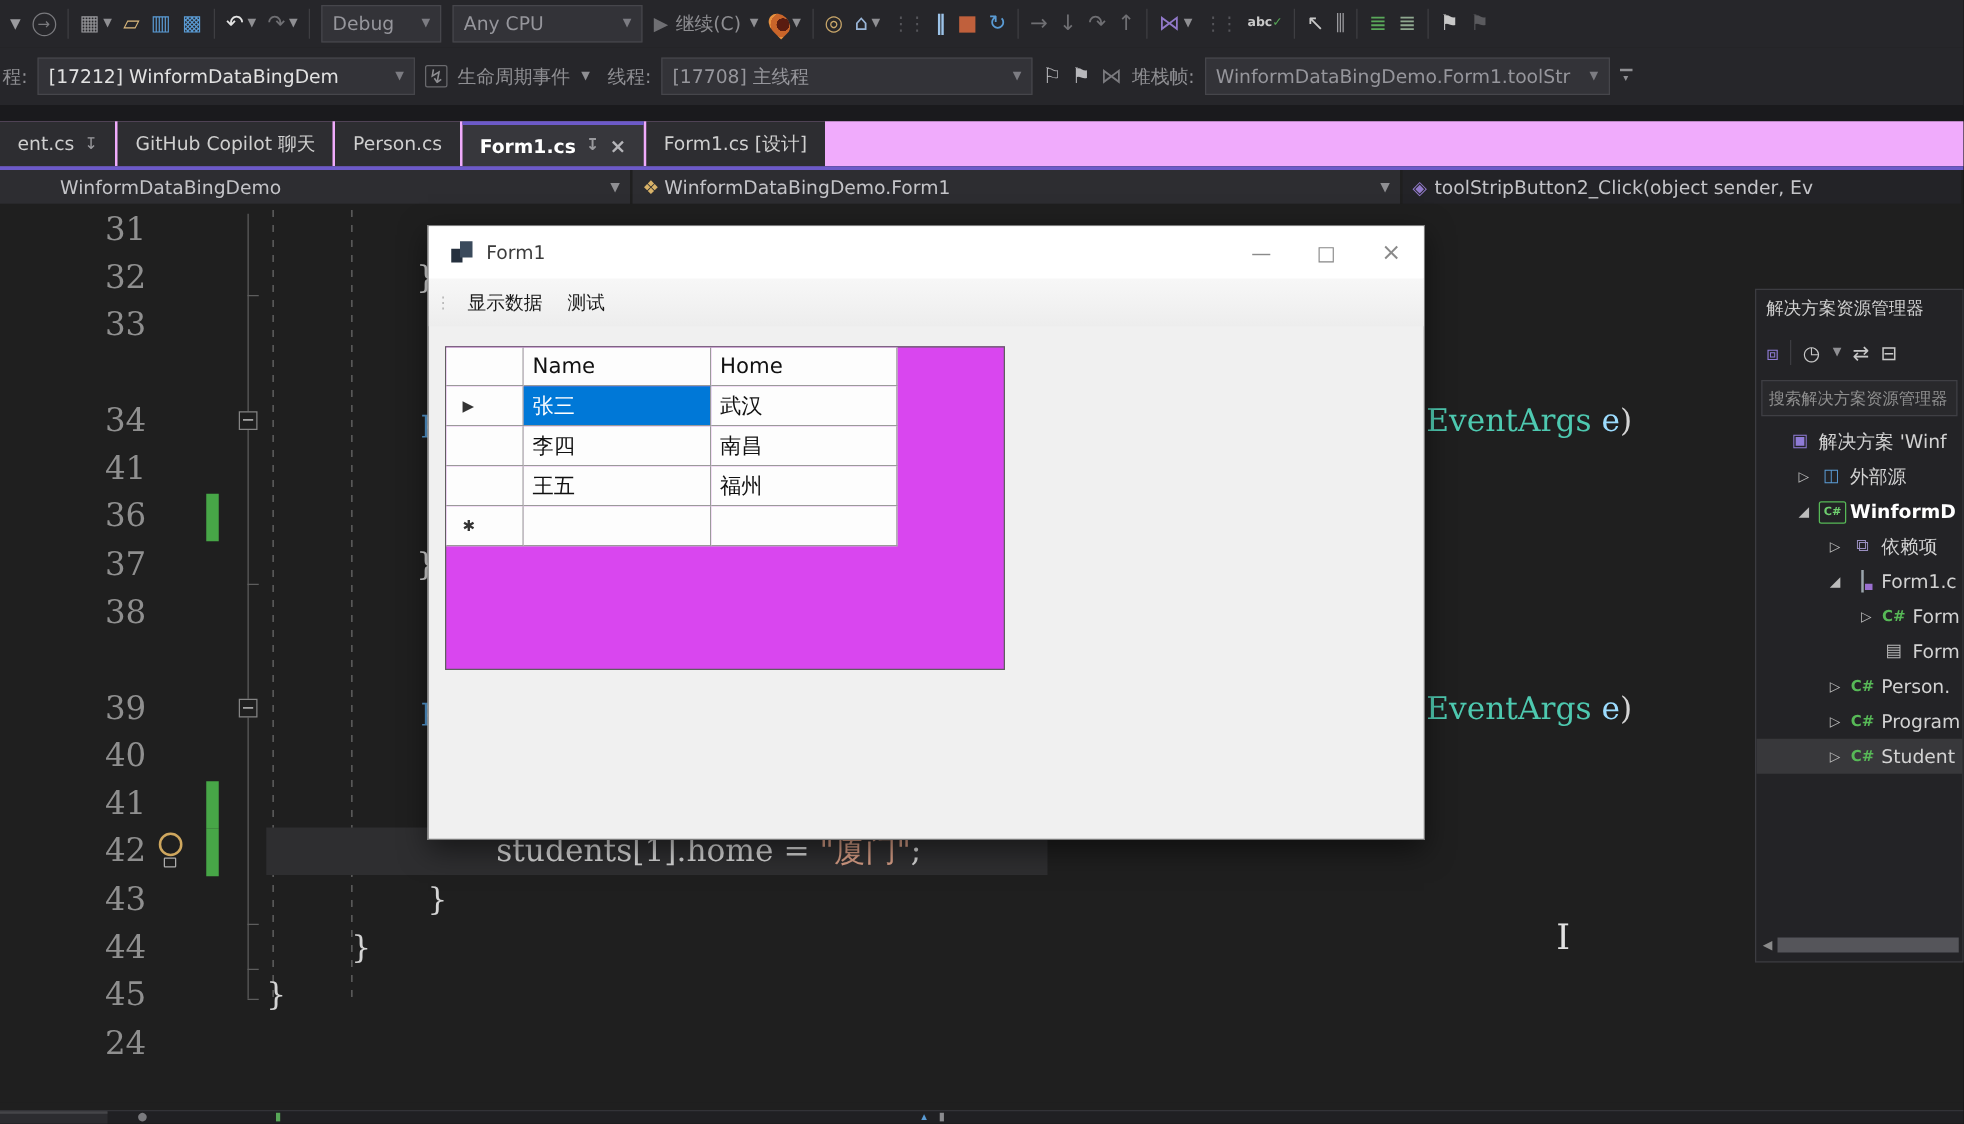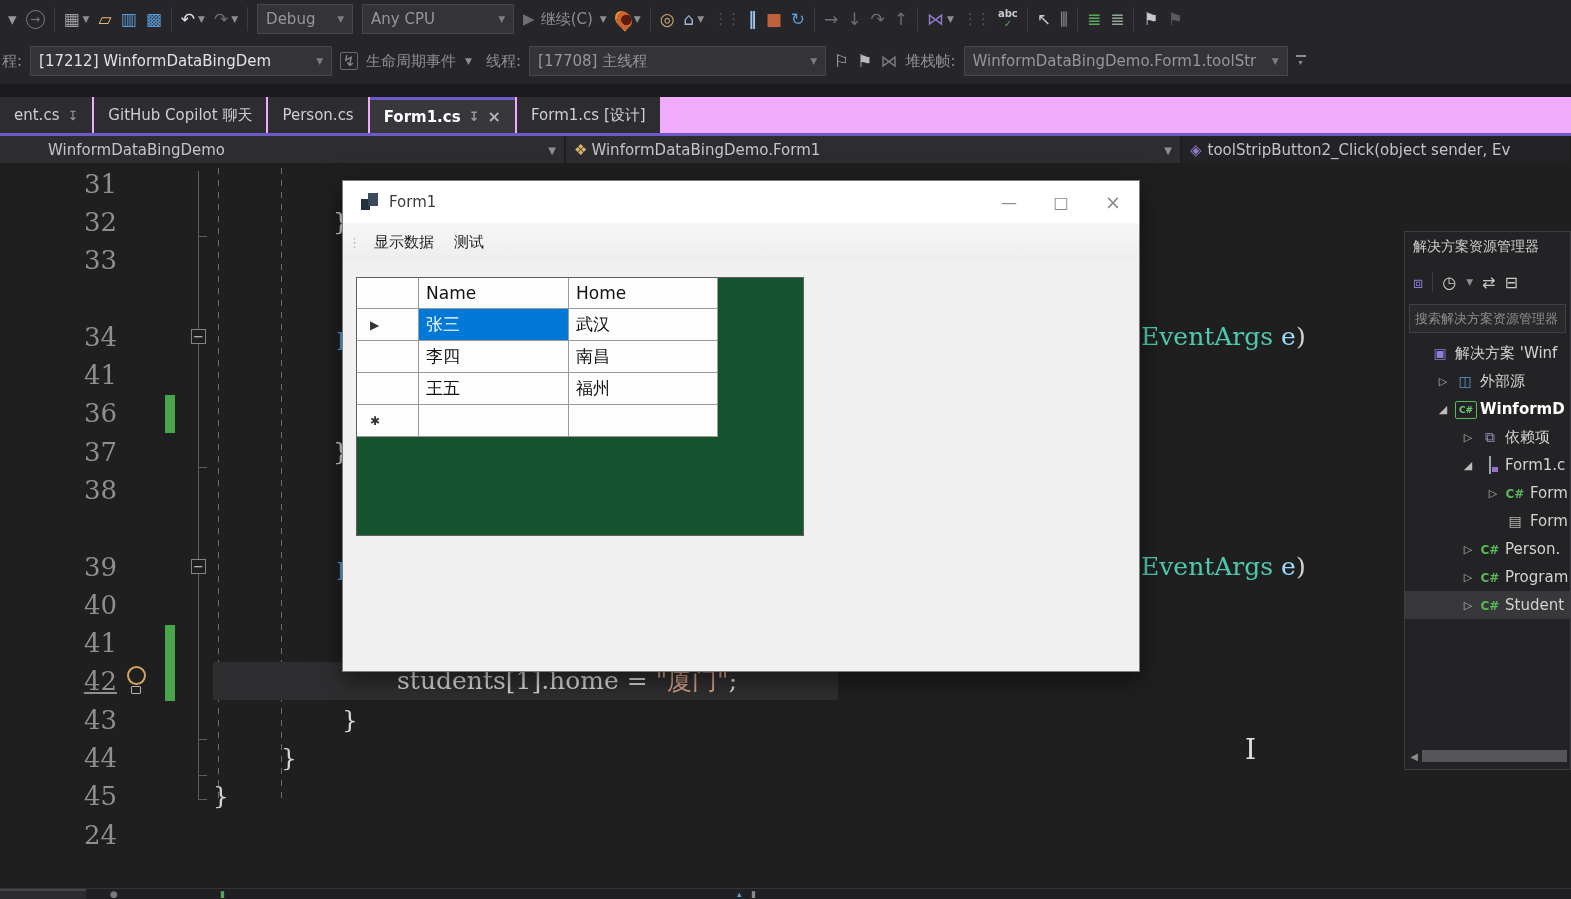--- a/index.html
+++ b/index.html
@@ -23,21 +23,21 @@
     font-size:15px;display:flex;align-items:center;padding:0 8px;box-sizing:border-box;
     justify-content:space-between;gap:8px;}
   .combo .caret{color:#7c7c82;}
   .combo.config{width:96px}.combo.platform{width:152px}
   .combo.process{width:302px;color:#e2e2e2;}
   .combo.thread{width:297px}.combo.frame{width:324px}
   .playbtn{display:flex;align-items:center;gap:6px;color:#8d8d91;font-size:15px;}
   .playbtn .tri{color:#6f6f73;font-size:15px;}
   .flame{width:15px;height:19px;border-radius:50% 50% 50% 0;transform:rotate(-45deg);
     background:radial-gradient(circle at 62% 62%, #5a1c10 0 34%, #c9652a 35% 66%, #e8923f 67% 100%);}
-  .abc{display:flex;flex-direction:column;align-items:center;line-height:1;}
+  .abc{display:flex;flex-direction:row;align-items:center;line-height:1;}
   .abc .t{font-size:10px;color:#c8c8c8;font-weight:bold;}
   .abc .ck{font-size:10px;color:#57a657;}
   .lbl2{color:#8f8f93;font-size:15px;white-space:nowrap;}
   .lifeic{color:#8f8f93;font-size:15px;border:1px solid #6a6a6e;border-radius:2px;
     width:16px;height:16px;display:inline-flex;align-items:center;justify-content:center;}
   .ovf{display:inline-flex;flex-direction:column;align-items:center;color:#8f8f93;}
   .ovf .bar{width:10px;height:2px;background:#8f8f93;margin-bottom:1px;}
   .ovf .c{font-size:8px;}
   
   .tabbar{position:absolute;left:0;top:97px;width:1571px;height:36px;background:#f0abfc;
@@ -45,21 +45,21 @@
   .tabbar::after{content:"";position:absolute;left:0;bottom:-3px;width:100%;height:3px;background:#6c5ac9;}
   .tab{background:#2d2d31;color:#cfcfcf;font-size:15px;display:flex;align-items:center;
     gap:8px;padding:0 14px;margin-right:2px;position:relative;white-space:nowrap;}
   .tab.active{background:#37373c;color:#fff;font-weight:bold;border-top:3px solid #6c5ac9;}
   .tab .pin{font-size:13px;color:#9a9a9e;}
   .tab .close{font-size:16px;color:#b5b5b9;}
   
   .crumbs{position:absolute;left:0;top:136px;width:1571px;height:28px;display:flex;}
   .seg{background:#2d2d31;display:flex;align-items:center;color:#c4c4c8;font-size:15px;
     padding:0 8px;box-sizing:border-box;margin-right:2px;white-space:nowrap;overflow:hidden;}
-  .seg.s1{width:564px;justify-content:space-between;padding-left:48px;}
+  .seg.s1{width:504px;justify-content:space-between;padding-left:48px;}
   .seg.s2{width:614px;justify-content:space-between;}
   .seg.s3{flex:1;background:#232327;gap:6px;}
   .seg .dcar{font-size:10px;color:#8f8f93;}
   .cls-ic{color:#d8b268;font-size:15px;margin-right:4px;}
   .mth-ic{color:#9179c9;font-size:15px;}
   
   #editor{position:absolute;left:0;top:163px;width:1571px;height:719px;background:#1f1f1f;}
   .lnum{position:absolute;width:58px;left:59px;text-align:right;color:#8f8f8f;
     font-family:"DejaVu Serif","Liberation Serif",serif;font-size:26px;line-height:38px;}
   .code-frag{position:absolute;font-family:"DejaVu Serif","Liberation Serif",serif;
@@ -85,21 +85,21 @@
   .fticon .a{position:absolute;left:0;top:6px;width:9px;height:11px;background:#25303e;}
   .fticon .b{position:absolute;left:7px;top:0;width:10px;height:13px;background:#3a4a5c;}
   .ftext{margin-left:10px;color:#3c3c3c;font-size:15px;}
   .fbtns{margin-left:auto;display:flex;height:100%;}
   .fbtn{width:52px;height:100%;display:flex;align-items:center;justify-content:center;
     color:#8a8a8a;font-size:16px;}
   .fmenu{position:absolute;left:0;top:42px;width:100%;height:38px;
     background:linear-gradient(#f7f7f7,#ededed);display:flex;align-items:center;}
   .fgrip{color:#b8b8b8;font-size:13px;letter-spacing:-1px;margin:0 4px 0 5px;}
   .mitem{padding:0 10px;color:#1b1b1b;font-size:15px;}
-  .gridouter{position:absolute;left:13px;top:96px;width:448px;height:259px;background:#14532d;
+  .gridouter{position:absolute;left:13px;top:96px;width:448px;height:259px;background:#d946ef;
     border:1px solid #5f5f5f;box-sizing:border-box;}
   .gcell{position:absolute;background:#fdfdfd;border-right:1px solid #9a9a9a;
     border-bottom:1px solid #9a9a9a;box-sizing:border-box;font-size:17px;color:#111;
     display:flex;align-items:center;padding-left:7px;overflow:hidden;white-space:nowrap;}
   .gcell.sel{background:#0078d7;color:#fff;}
   .gcell.hdr{font-size:17px;}
   .gcell.rowhdr{padding-left:13px;font-size:12px;color:#333;}
   
   .sx{position:absolute;left:1404px;top:231px;width:167px;height:539px;background:#232326;
     border:1px solid #3c3c41;box-sizing:border-box;z-index:4;overflow:hidden;}
@@ -343,21 +343,21 @@
       <span class="code-frag" style="left: 333px; top: 269.6px;"><span style="color: rgb(212, 212, 212);">}</span></span>
       <div class="lnum" style="top: 307.9px;">38</div>
       <div class="lnum" style="top: 384.5px;">39</div>
       <div class="foldbox" style="top: 395.5px;">−</div>
       <span class="code-frag" style="left: 337px; top: 384.5px;"><span style="color: rgb(86, 156, 214);">private</span></span>
       <span class="code-frag" style="left: 1141px; top: 384.5px;"><span style="color: rgb(78, 201, 176);">EventArgs</span><span style="color: rgb(156, 220, 254);"> e</span><span style="color: rgb(212, 212, 212);">)</span></span>
       <div class="lnum" style="top: 422.8px;">40</div>
       <div class="lnum" style="top: 461.1px;">41</div>
       <div class="chgbar" style="top: 462.1px;"></div>
       <div class="hlline" style="top: 499.4px;"></div>
-      <div class="lnum" style="top: 499.4px; text-decoration: underline;">42</div>
+      <div class="lnum" style="top: 499.4px;">42</div>
       <div class="chgbar" style="top: 500.4px;"></div>
       <div class="bulb" style="top: 503.4px;">
         <div class="bc"></div>
         <div class="bb"></div>
       </div>
       <span class="code-frag" style="left: 397px; top: 499.4px;"><span style="color: rgb(212, 212, 212);">students[1].home </span><span style="color: rgb(212, 212, 212);">= </span><span style="color: rgb(214, 157, 133);">"厦门"</span><span style="color: rgb(212, 212, 212);">;</span></span>
       <div class="lnum" style="top: 537.7px;">43</div>
       <span class="code-frag" style="left: 342px; top: 537.7px;"><span style="color: rgb(212, 212, 212);">}</span></span>
       <div class="lnum" style="top: 576px;">44</div>
       <span class="code-frag" style="left: 281px; top: 576px;"><span style="color: rgb(212, 212, 212);">}</span></span>

